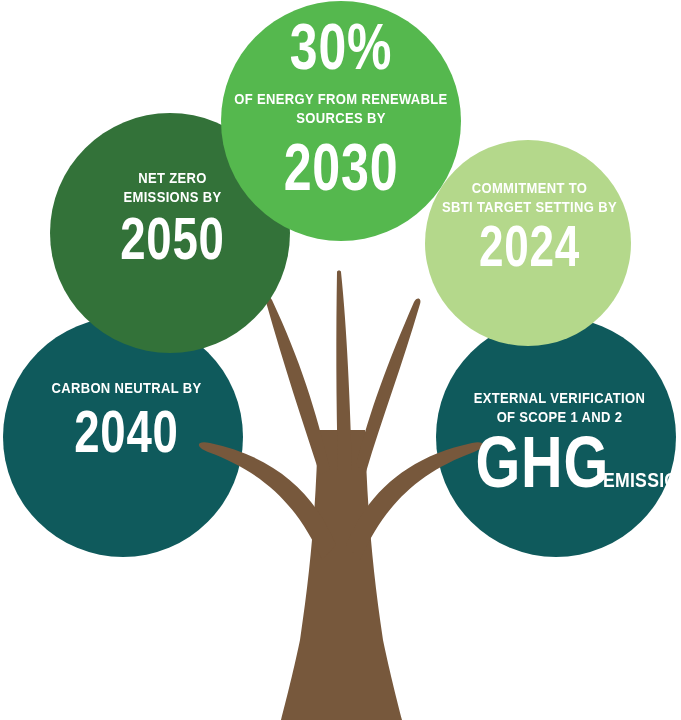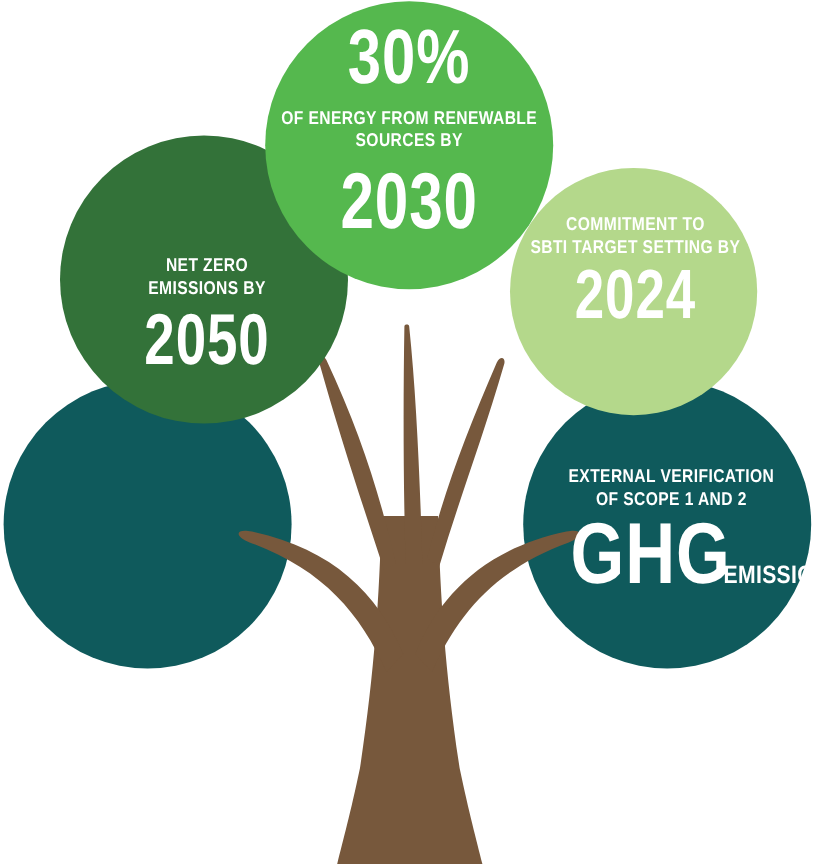--- a/index.html
+++ b/index.html
@@ -73,21 +73,20 @@
     top: 18px;
     width: 290px;
   }
   #text-renewable .lead-big { font-size: 64px; margin-bottom: 12px; }
   #text-renewable .year { font-size: 66px; margin-top: 8px; }
 
   #text-netzero {
     left: 55px;
     top: 168px;
     width: 235px;
-    margin-top: 44px;
   }
   #text-netzero .year { font-size: 60px; margin-top: 4px; }
 
   #text-sbti {
     left: 412px;
     top: 178px;
     width: 235px;
   }
   #text-sbti .year { font-size: 58px; margin-top: 2px; }
 
@@ -191,20 +190,24 @@
     <span class="caption">EMISSIONS BY</span>
     <span class="year">2050</span>
   </div>
 
   <div class="leaf-text" id="text-sbti">
     <span class="caption">COMMITMENT TO</span>
     <span class="caption">SBTI TARGET SETTING BY</span>
     <span class="year">2024</span>
   </div>
 
+  <div class="leaf-text" id="text-carbon">
+    <span class="caption">CARBON NEUTRAL BY</span>
+    <span class="year">2040</span>
+  </div>
 
   <div class="leaf-text" id="text-ghg">
     <span class="caption">EXTERNAL VERIFICATION</span>
     <span class="caption">OF SCOPE 1 AND 2</span>
     <span class="ghg-row">
       <span class="ghg-big">GHG</span><span class="ghg-sm">EMISSIONS</span>
     </span>
   </div>
 
 </div>

